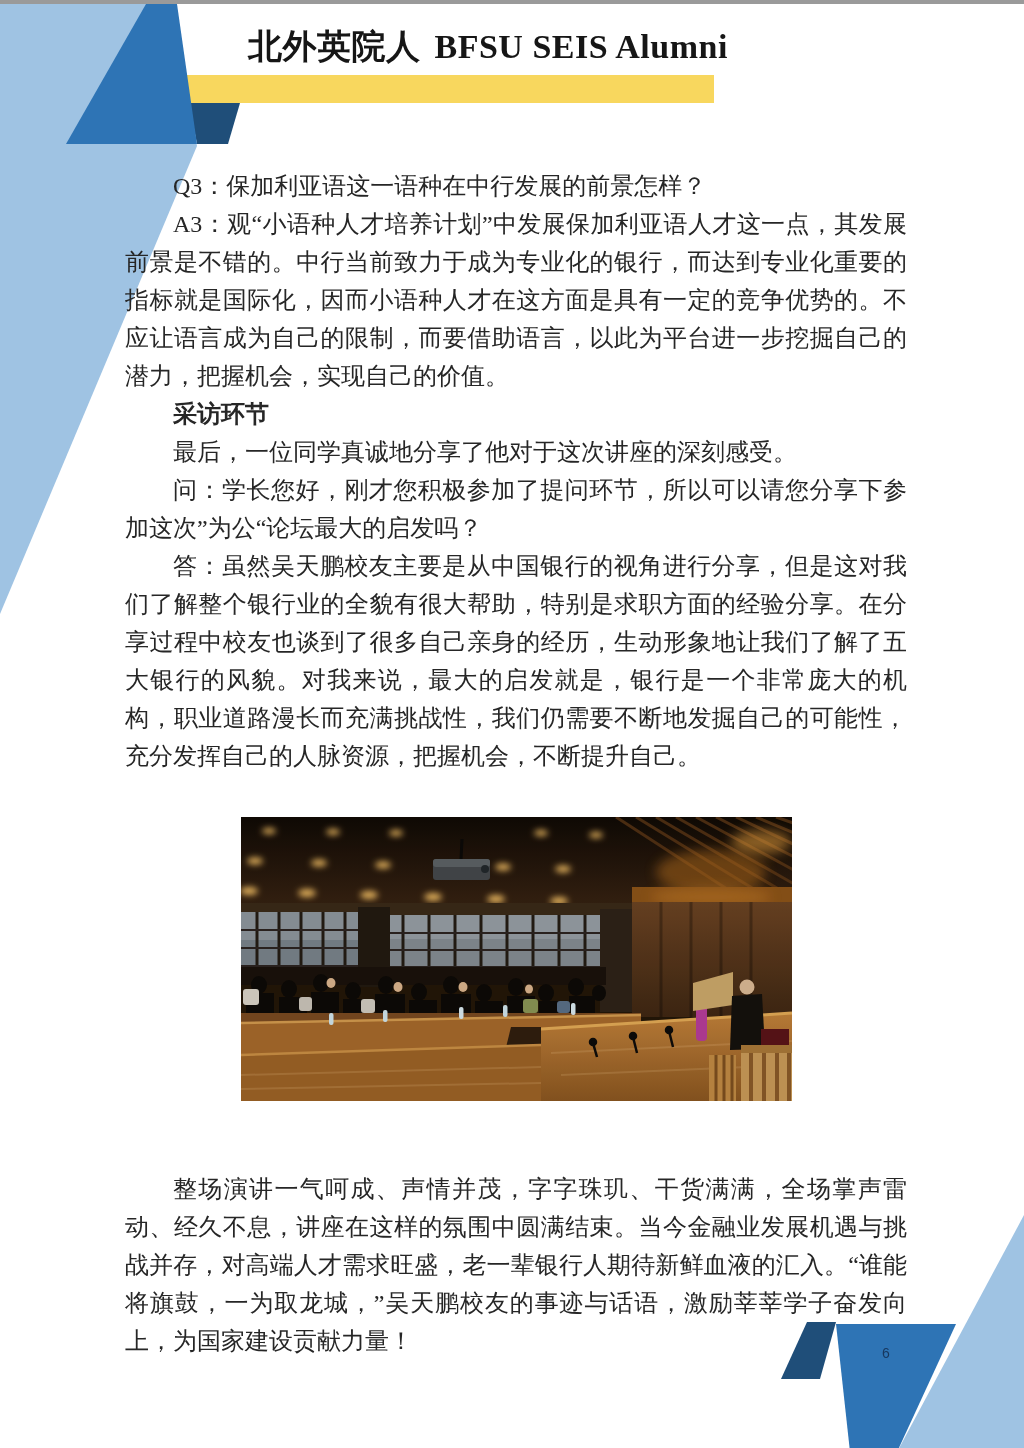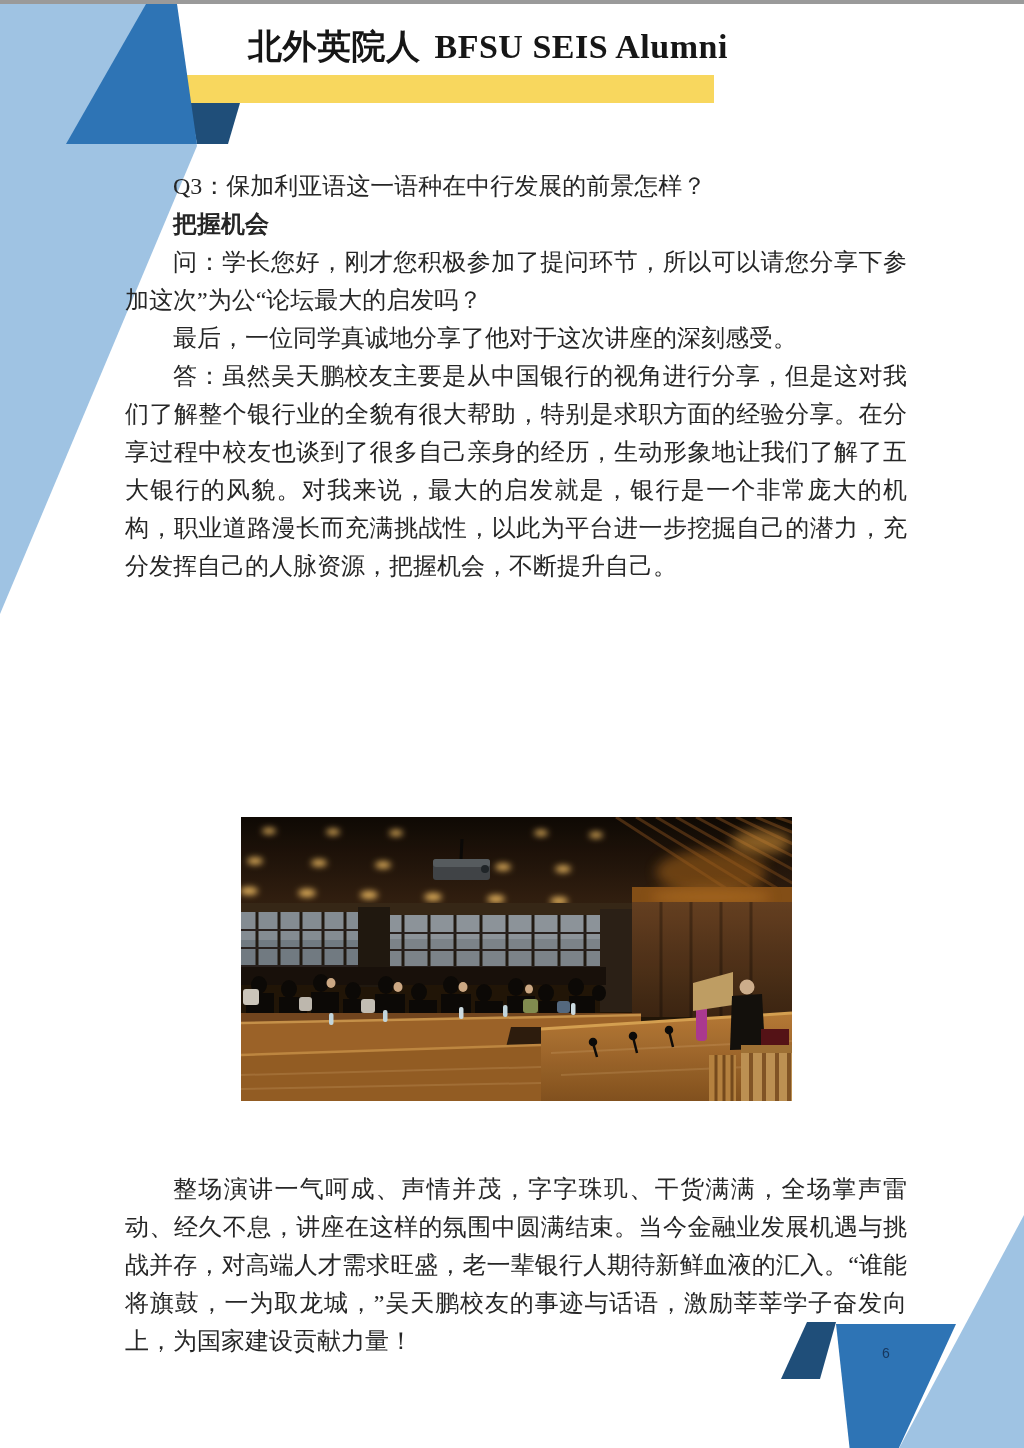--- a/index.html
+++ b/index.html
@@ -44,24 +44,25 @@
     <polygon points="189,99 240,99 228,140 197,140" fill="#1F4E79"></polygon>
     <polygon points="146,0 177,0 197,140 66,140" fill="#2E74B5"></polygon>
   </svg>
 
   <div class="masthead">
     <span class="zh">北外英院人</span><span class="en">BFSU SEIS Alumni</span>
   </div>
 
   <div class="textblock block-1">
     <p>Q3：保加利亚语这一语种在中行发展的前景怎样？</p>
-    <p class="heading">把握机会</p>
+    <p>A3：观“小语种人才培养计划”中发展保加利亚语人才这一点，其发展前景是不错的。中行当前致力于成为专业化的银行，而达到专业化重要的指标就是国际化，因而小语种人才在这方面是具有一定的竞争优势的。不应让语言成为自己的限制，而要借助语言，以此为平台进一步挖掘自己的潜力，把握机会，实现自己的价值。</p>
+    <p class="heading">采访环节</p>
+    <p>最后，一位同学真诚地分享了他对于这次讲座的深刻感受。</p>
     <p>问：学长您好，刚才您积极参加了提问环节，所以可以请您分享下参加这次”为公“论坛最大的启发吗？</p>
-    <p>最后，一位同学真诚地分享了他对于这次讲座的深刻感受。</p>
-    <p>答：虽然吴天鹏校友主要是从中国银行的视角进行分享，但是这对我们了解整个银行业的全貌有很大帮助，特别是求职方面的经验分享。在分享过程中校友也谈到了很多自己亲身的经历，生动形象地让我们了解了五大银行的风貌。对我来说，最大的启发就是，银行是一个非常庞大的机构，职业道路漫长而充满挑战性，以此为平台进一步挖掘自己的潜力，充分发挥自己的人脉资源，把握机会，不断提升自己。</p>
+    <p>答：虽然吴天鹏校友主要是从中国银行的视角进行分享，但是这对我们了解整个银行业的全貌有很大帮助，特别是求职方面的经验分享。在分享过程中校友也谈到了很多自己亲身的经历，生动形象地让我们了解了五大银行的风貌。对我来说，最大的启发就是，银行是一个非常庞大的机构，职业道路漫长而充满挑战性，我们仍需要不断地发掘自己的可能性，充分发挥自己的人脉资源，把握机会，不断提升自己。</p>
   </div>
 
   <div class="photo">
     <svg width="551" height="284" viewBox="0 0 551 284">
       <defs>
         <filter id="blur1" x="-60%" y="-60%" width="220%" height="220%">
             <feGaussianBlur stdDeviation="3"></feGaussianBlur>
           </filter>
         <filter id="blur2" x="-60%" y="-60%" width="220%" height="220%">
             <feGaussianBlur stdDeviation="6"></feGaussianBlur>

